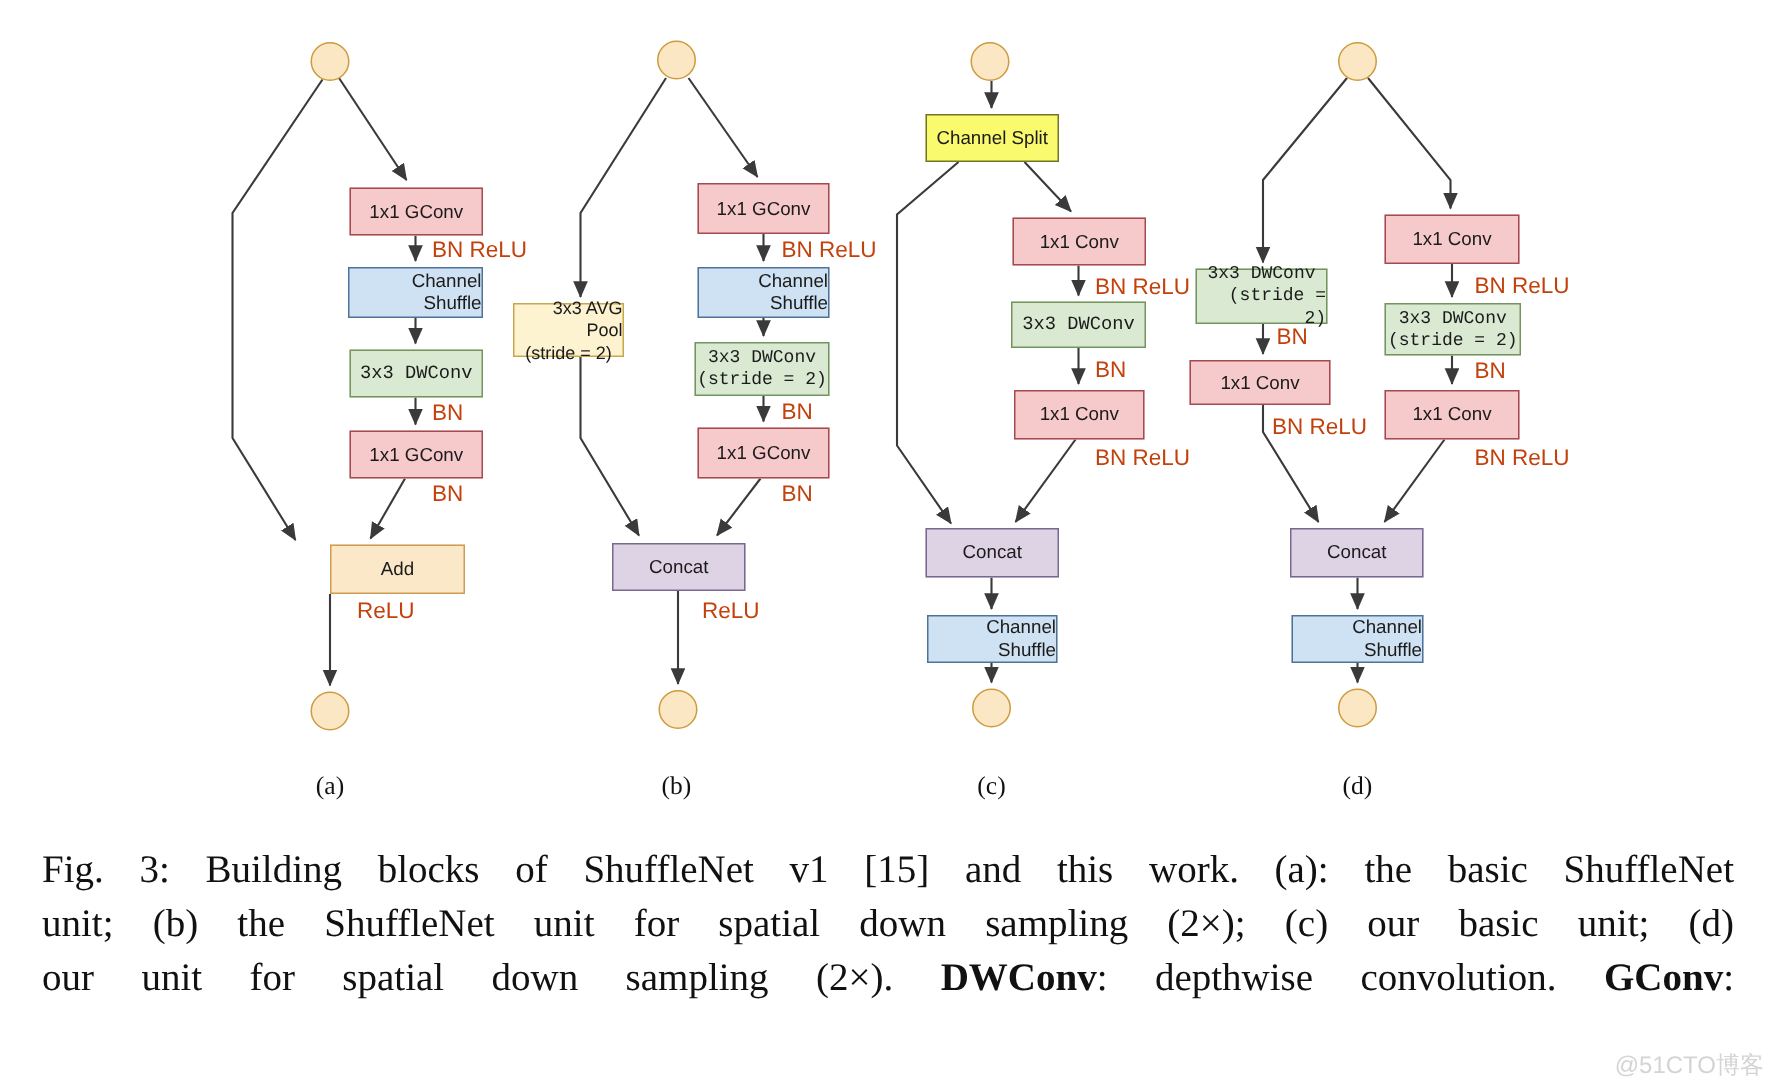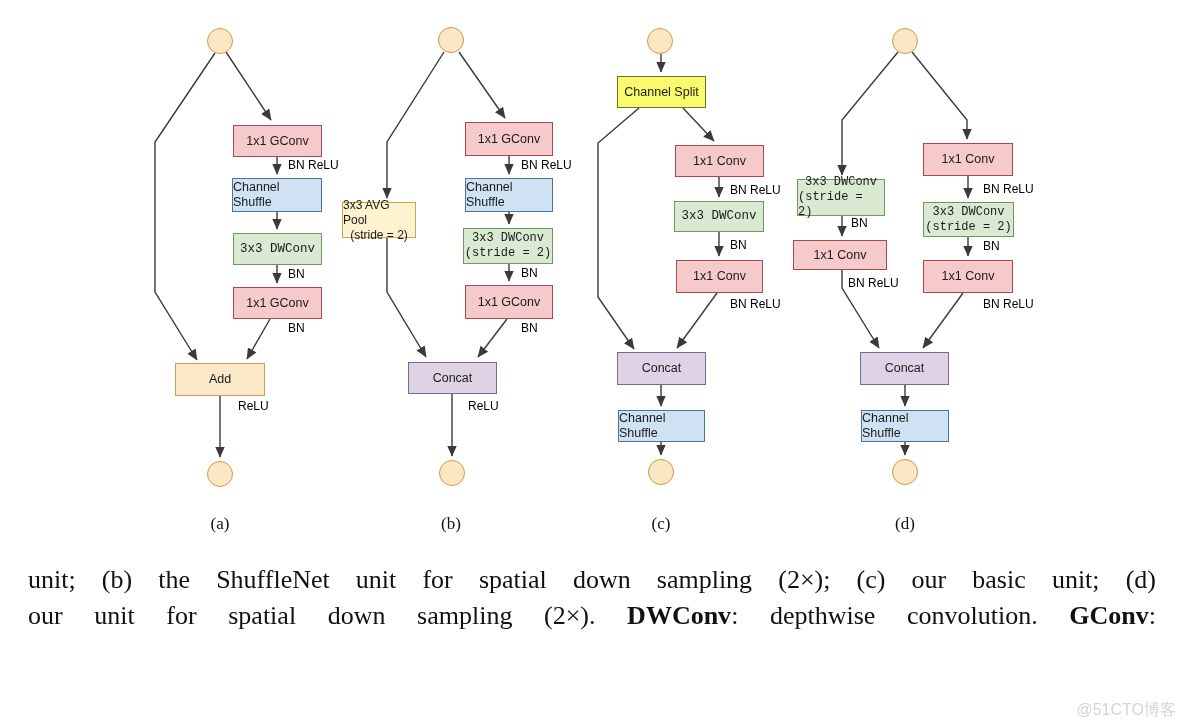--- a/index.html
+++ b/index.html
@@ -2,33 +2,33 @@
 <html style="--pink-fill: #f6c9cb; --pink-border: #a64a50; --blue-fill: #cfe2f3; --blue-border: #4f7299; --green-fill: #d9e9d2; --green-border: #74945f; --cream-fill: #fdf3d0; --cream-border: #c9a84c; --yellow-fill: #fafa6e; --yellow-border: #737326; --orange-fill: #fbe8c8; --orange-border: #cf9b4f; --purple-fill: #ddd3e5; --purple-border: #776a8e; --circle-fill: #fbe7c4; --circle-border: #cf9b3f; --arrow: #3a3a3a; --text: #1b1b1b;"><head>
 <meta charset="utf-8">
 <style>
   html,body{margin:0;padding:0;background:#ffffff;}
   #page{position:relative;width:1184px;height:726px;background:#ffffff;overflow:hidden;
         font-family:"Liberation Sans",sans-serif;color:var(--text,#1b1b1b);}
   #edges{position:absolute;left:0;top:0;pointer-events:none;}
   .edge{stroke:var(--arrow,#3a3a3a);stroke-width:1.4;fill:none;}
   .ah{fill:var(--arrow,#3a3a3a);}
   .node{position:absolute;display:flex;align-items:center;justify-content:center;
-        text-align:left;font-size:12.5px;line-height:1.2;box-sizing:border-box;
+        text-align:right;font-size:12.5px;line-height:1.2;box-sizing:border-box;
         border:1px solid #555;}
   .node.two{flex-direction:column;font-size:12px;line-height:1.25;}
   .pink{background:var(--pink-fill,#f6c9cb);border-color:var(--pink-border,#a64a50);}
   .blue{background:var(--blue-fill,#cfe2f3);border-color:var(--blue-border,#4f7299);}
   .green{background:var(--green-fill,#d9e9d2);border-color:var(--green-border,#74945f);font-family:Liberation Mono, monospace;}
   .cream{background:var(--cream-fill,#fdf3d0);border-color:var(--cream-border,#c9a84c);}
   .yellow{background:var(--yellow-fill,#fafa6e);border-color:var(--yellow-border,#737326);}
-  .orange{background:var(--orange-fill,#fbe8c8);border-color:var(--orange-border,#cf9b4f);}
+  .orange{background:var(--orange-fill,#fbe8c8);border-color:var(--orange-border,#cf9b4f);margin-left:45px;}
   .purple{background:var(--purple-fill,#ddd3e5);border-color:var(--purple-border,#776a8e);}
   .circ{position:absolute;width:26px;height:26px;border-radius:50%;box-sizing:border-box;
         background:var(--circle-fill,#fbe7c4);border:1.5px solid var(--circle-border,#cf9b3f);}
-  .lbl{position:absolute;font-size:12px;color:#000000;white-space:nowrap;text-align:right;}
+  .lbl{position:absolute;font-size:15px;color:#c2410c;white-space:nowrap;text-align:right;}
   .subcap{position:absolute;width:60px;text-align:center;
           font-family:"Liberation Serif",serif;font-size:17px;color:#111;}
   .caption{position:absolute;left:28px;top:562px;width:1128px;
            font-family:"Liberation Serif",serif;font-size:26px;line-height:36px;color:#111;}
   .capline{text-align:justify;}
   .capline.just{text-align-last:justify;}
   .capline b{font-weight:bold;}
   .watermark{position:absolute;right:8px;bottom:5px;font-size:16px;color:#d4d4d4;}
 </style>
 </head>
@@ -182,18 +182,19 @@
   <div class="node purple" style="left:860px;top:352px;width:89px;height:33px">
       <span>Concat</span>
     </div>
   <div class="node blue" style="left:861px;top:410px;width:88px;height:32px">
       <span>Channel Shuffle</span>
     </div>
   <div class="circ" style="left:892px;top:459px"></div>
   <div class="subcap" style="left:875px;top:514px">(d)</div>
 
   <div class="caption">
+    <div class="capline just">Fig. 3: Building blocks of ShuffleNet v1 [15] and this work. (a): the basic ShuffleNet</div>
     <div class="capline just">unit; (b) the ShuffleNet unit for spatial down sampling (2×); (c) our basic unit; (d)</div>
     <div class="capline just"><span>our unit for spatial down sampling (2×). </span><b>DWConv</b><span>: depthwise convolution. </span><b>GConv</b><span>:</span></div>
   </div>
 
   <div class="watermark">@51CTO博客</div>
 </div>
 
 </body></html>

